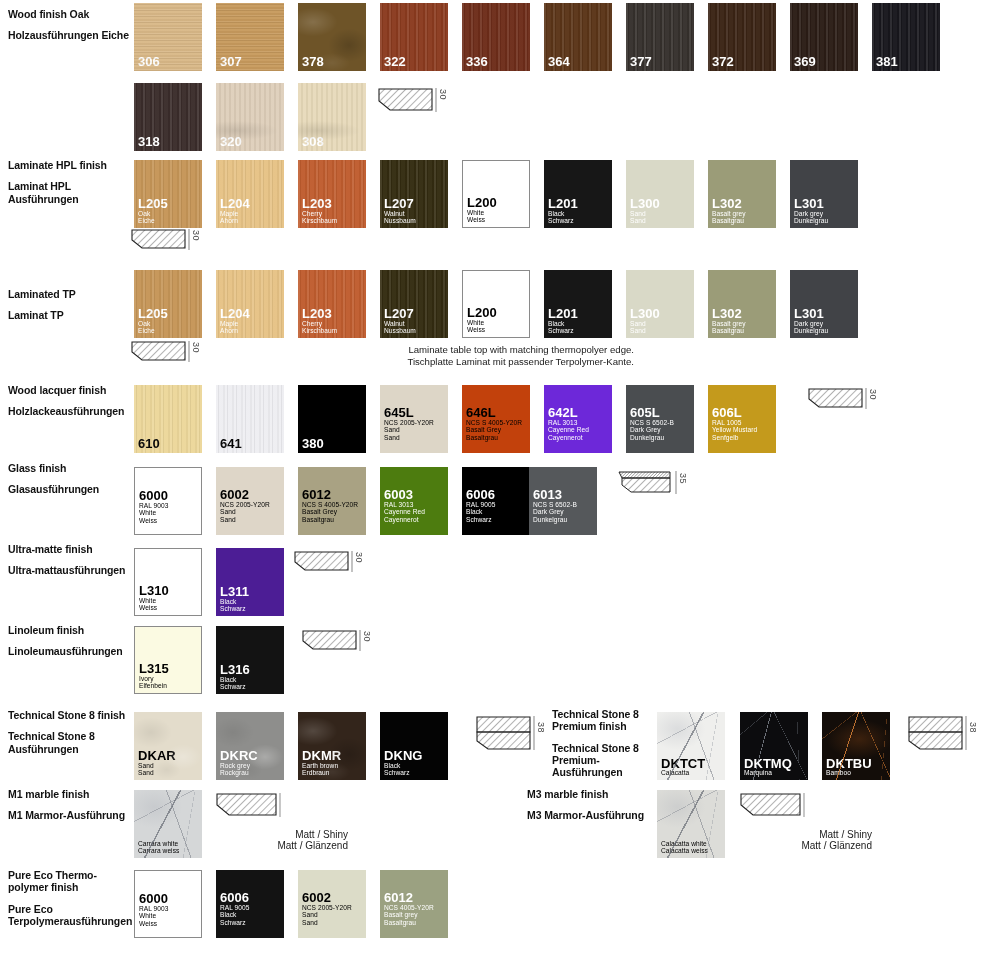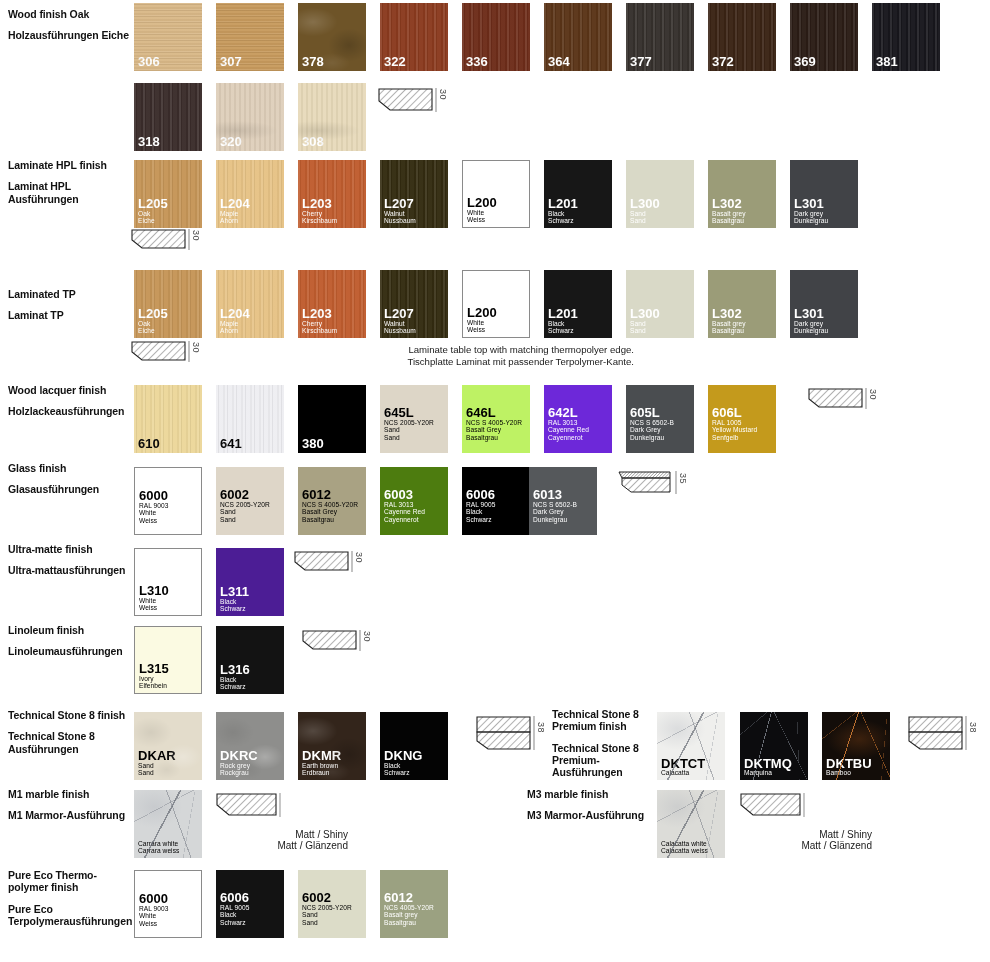--- a/index.html
+++ b/index.html
@@ -405,21 +405,21 @@
       <span class="cap bottom wht"><span class="code">380</span></span>
     </div>
   <div class="swatch" style="left:380px; top:385px; background:#ddd6c7;">
     <span class="cap blk" style="top:24px;">
       <span class="code">645L</span><br>
       <span>NCS 2005-Y20R</span><br>
       <span>Sand</span><br>
       <span>Sand</span>
     </span>
   </div>
-  <div class="swatch" style="left:462px; top:385px; background:#bef264;">
+  <div class="swatch" style="left:462px; top:385px; background:#c2410c;">
     <span class="cap blk" style="top:24px;">
       <span class="code">646L</span><br>
       <span>NCS S 4005-Y20R</span><br>
       <span>Basalt Grey</span><br>
       <span>Basaltgrau</span>
     </span>
   </div>
   <div class="swatch" style="left:544px; top:385px; background:#6d28d9;">
     <span class="cap wht" style="top:24px;">
       <span class="code">642L</span><br>

